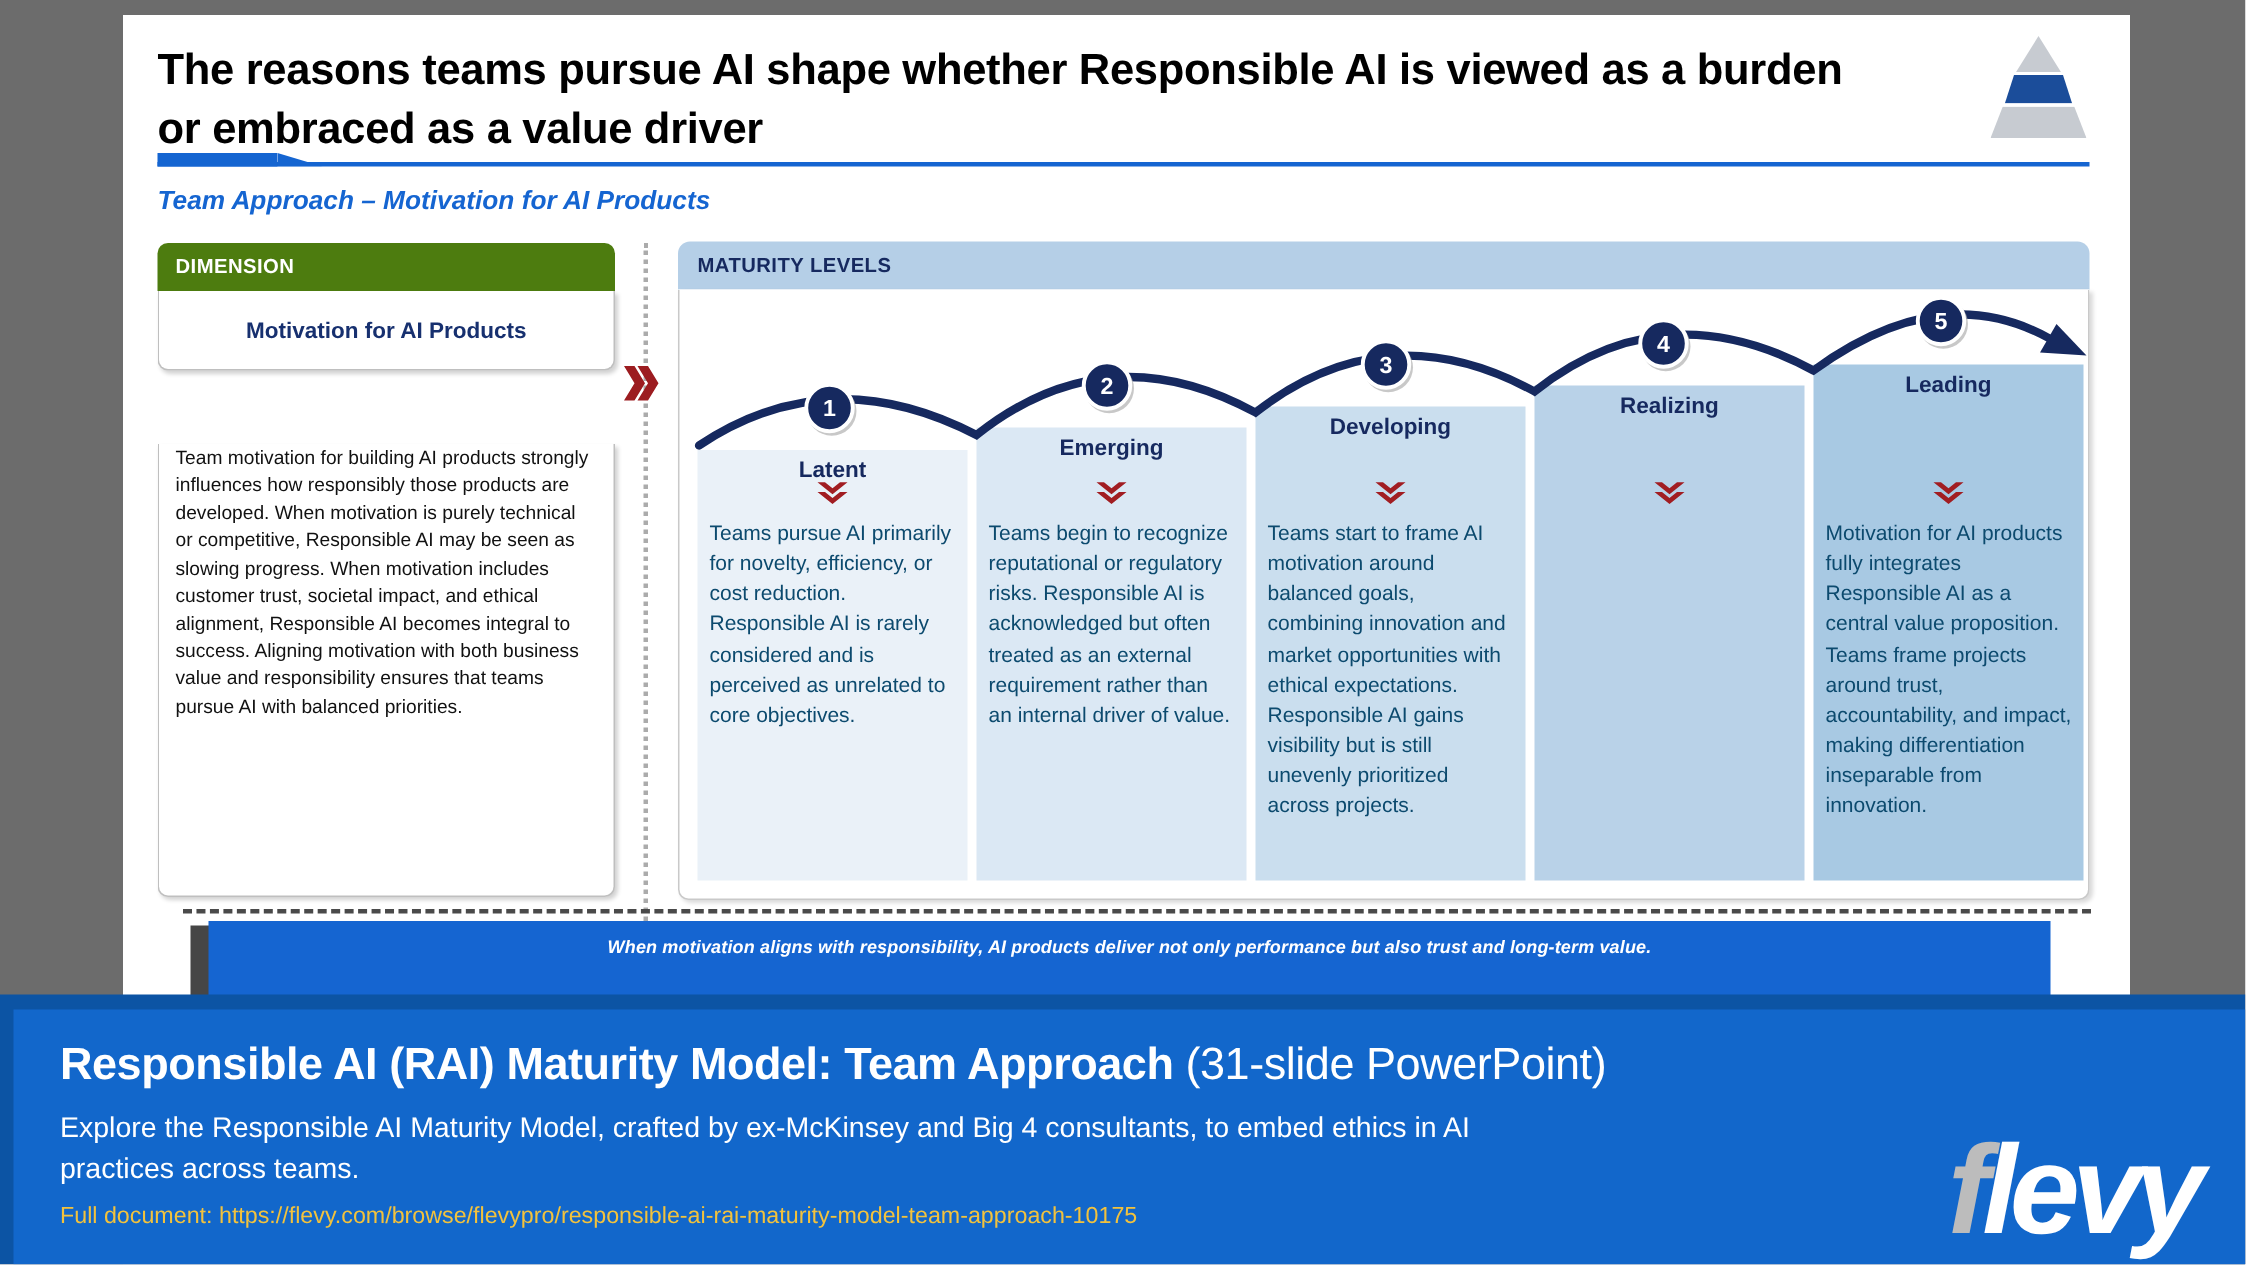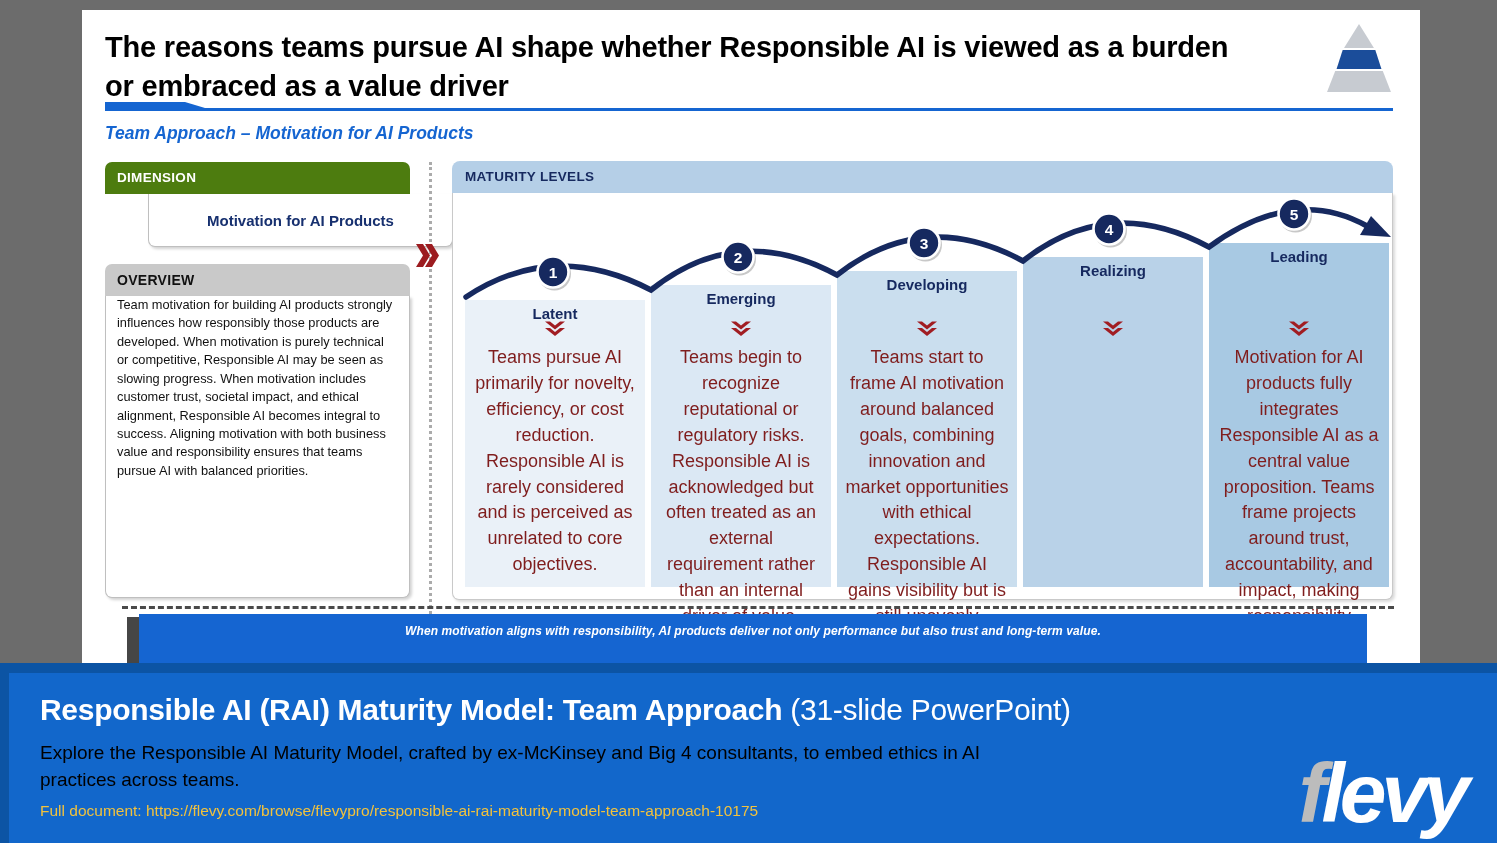--- a/index.html
+++ b/index.html
@@ -31,21 +31,21 @@
   .pyramid .t3 { width:100%; height:21px; margin-top:2px; background:#c7cbd1;
                  clip-path:polygon(15% 0, 85% 0, 97% 100%, 3% 100%); }
 
   
   .dim-header { position:absolute; left:23px; top:152px; width:305px; height:32px; background:#4d7c0f;
                 border-radius:7px 7px 0 0; color:#fff; font-size:13.5px; font-weight:bold;
                 line-height:32px; padding-left:12px; letter-spacing:0.3px; }
   .dim-value-box { position:absolute; left:23px; top:184px; width:305px; height:53px; background:#fff;
                    border:1px solid #bfbfbf; border-top:none; border-radius:0 0 7px 7px;
                    box-shadow:2px 2px 3px rgba(0,0,0,0.18);
-                   display:flex; align-items:center; justify-content:center;margin-left:43px; }
+                   display:flex; align-items:center; justify-content:center; }
   .dim-value { font-size:15px; font-weight:bold; color:#17306f; }
 
   .ovw-header { position:absolute; left:23px; top:254px; width:305px; height:32px; background:#c9c9c9;
                 border-radius:7px 7px 0 0; color:#111; font-size:14px; font-weight:bold;
                 line-height:32px; padding-left:12px; letter-spacing:0.3px; }
   .ovw-box { position:absolute; left:23px; top:286px; width:305px; height:302px; background:#fff;
              border:1px solid #bfbfbf; border-top:none; border-radius:0 0 7px 7px;
              box-shadow:2px 2px 3px rgba(0,0,0,0.18); padding:0 11px; }
   .ovw-text { font-size:12.8px; line-height:1.44; color:#111; }
 
@@ -66,42 +66,42 @@
   .lv1 { left:12px;  top:107px; }
   .lv2 { left:198px; top:92px; }
   .lv3 { left:384px; top:78px; }
   .lv4 { left:570px; top:64px; }
   .lv5 { left:756px; top:50px; }
 
   .level-title { text-align:center; padding-top:5px; font-size:15px; font-weight:bold; color:#16295f; }
   .dbl-chevron { position:absolute; left:50%; transform:translateX(-50%); width:22px; height:16px; }
   .lv1 .dbl-chevron { top:21px; } .lv2 .dbl-chevron { top:36px; } .lv3 .dbl-chevron { top:50px; }
   .lv4 .dbl-chevron { top:64px; } .lv5 .dbl-chevron { top:78px; }
-  .level-desc { position:absolute; left:0; width:100%; padding:0 8px; text-align:center;
-                font-size:18px; line-height:1.44; color:#7f1d1d; }
+  .level-desc { position:absolute; left:0; width:100%; padding:0 8px; 
+                font-size:14px; line-height:1.44; color:#0c4a6e; }
   .lv1 .level-desc { top:45px; } .lv2 .level-desc { top:60px; } .lv3 .level-desc { top:74px; }
   .lv4 .level-desc { top:88px; } .lv5 .level-desc { top:102px; }
 
   .arc-svg { position:absolute; left:0; top:0; width:941px; height:407px; pointer-events:none; }
   .arc-svg text { font-family:"Liberation Sans", sans-serif; font-weight:bold; font-size:15.5px; }
 
   
   .dash-line { position:absolute; left:40px; top:596px; width:1272px; height:0;
                border-top:3px dashed #4a4a4a; }
   .banner { position:absolute; left:57px; top:604px; width:1228px; height:70px; background:#1565d1;
             box-shadow:-12px 3px 0 0 #464646; }
   .banner-text { padding-top:10px; text-align:center; color:#fff;
                  font-size:12px; font-weight:bold; font-style:italic; letter-spacing:0.1px; }
 
   
   .footer { position:absolute; left:0; top:663px; width:1497px; height:180px; background:#0c54a4; }
   .footer-inner { position:absolute; left:9px; top:10px; right:0; bottom:0; background:#1267cb; }
   .footer-title { margin:20px 0 0 31px; color:#fff; font-size:30px; font-weight:bold; letter-spacing:-0.3px; }
   .footer-title .light { font-weight:normal; }
-  .footer-desc { margin:13px 0 0 31px; max-width:990px; color:#000000; font-size:19px; line-height:1.42; }
+  .footer-desc { margin:13px 0 0 31px; max-width:990px; color:#ffffff; font-size:19px; line-height:1.42; }
   .footer-link { margin:8px 0 0 31px; color:#f2c23d; font-size:15.5px; }
   .flevy-logo { position:absolute; right:32px; bottom:8px; font-size:84px; font-weight:bold;
                 font-style:italic; letter-spacing:-5px; line-height:1; }
   .flevy-logo .f-gray { color:#bcbcbc; }
   .flevy-logo .f-white { color:#ffffff; }
 </style>
 </head>
 <body>
 
 <div class="screen">
@@ -119,21 +119,20 @@
     <div class="divider-bar"></div>
     <div class="divider-wedge"></div>
 
     <div class="slide-subtitle">Team Approach – Motivation for AI Products</div>
 
     <div class="dim-header">DIMENSION</div>
     <div class="dim-value-box">
       <span class="dim-value">Motivation for AI Products</span>
     </div>
 
-    <div class="ovw-header">OVERVIEW</div>
     <div class="ovw-box">
       <div class="ovw-text">Team motivation for building AI products strongly influences how responsibly those products are developed. When motivation is purely technical or competitive, Responsible AI may be seen as slowing progress. When motivation includes customer trust, societal impact, and ethical alignment, Responsible AI becomes integral to success. Aligning motivation with both business value and responsibility ensures that teams pursue AI with balanced priorities.</div>
     </div>
 
     <div class="v-dotted"></div>
 
     <svg class="chevron-right" viewBox="0 0 27 25">
       <path d="M1 1 L8 1 L15 12.5 L8 24 L1 24 L8 12.5 Z" fill="#9c1c20"></path>
       <path d="M10 1 L17 1 L24 12.5 L17 24 L10 24 L17 12.5 Z" fill="#9c1c20"></path>
     </svg>
@@ -176,21 +175,21 @@
           <path d="M1 0 L6 0 L11 4 L16 0 L21 0 L11 8 Z" fill="#a11d22" transform="translate(0,6.5)"></path>
         </svg>
       </div>
 
       <div class="level-col lv5" style="background: rgb(168, 201, 227);">
         <div class="level-title">Leading</div>
         <svg class="dbl-chevron" viewBox="0 0 22 15">
           <path d="M1 0 L6 0 L11 4 L16 0 L21 0 L11 8 Z" fill="#a11d22"></path>
           <path d="M1 0 L6 0 L11 4 L16 0 L21 0 L11 8 Z" fill="#a11d22" transform="translate(0,6.5)"></path>
         </svg>
-        <div class="level-desc">Motivation for AI products fully integrates Responsible AI as a central value proposition. Teams frame projects around trust, accountability, and impact, making responsibility inseparable from innovation.</div>
+        <div class="level-desc">Motivation for AI products fully integrates Responsible AI as a central value proposition. Teams frame projects around trust, accountability, and impact, making differentiation inseparable from innovation.</div>
       </div>
 
       <svg class="arc-svg" viewBox="0 0 941 407">
         <path d="M13 104 Q100 46 198 97 Q285 28 384 82 Q471 14 570 68 Q656 0 756 54 Q841 -8 914 33" fill="none" stroke="#16295f" stroke-width="5.5" stroke-linecap="round"></path>
         <polygon points="938,44 918,23 907,42" fill="#16295f"></polygon>
 
         <g>
           <circle cx="101.5" cy="81" r="16.5" fill="#b5b5b5" opacity="0.75"></circle>
           <circle cx="100" cy="79" r="15.5" fill="#16295f" stroke="#ffffff" stroke-width="2.6"></circle>
           <text x="100" y="84.5" fill="#ffffff" text-anchor="middle">1</text>

